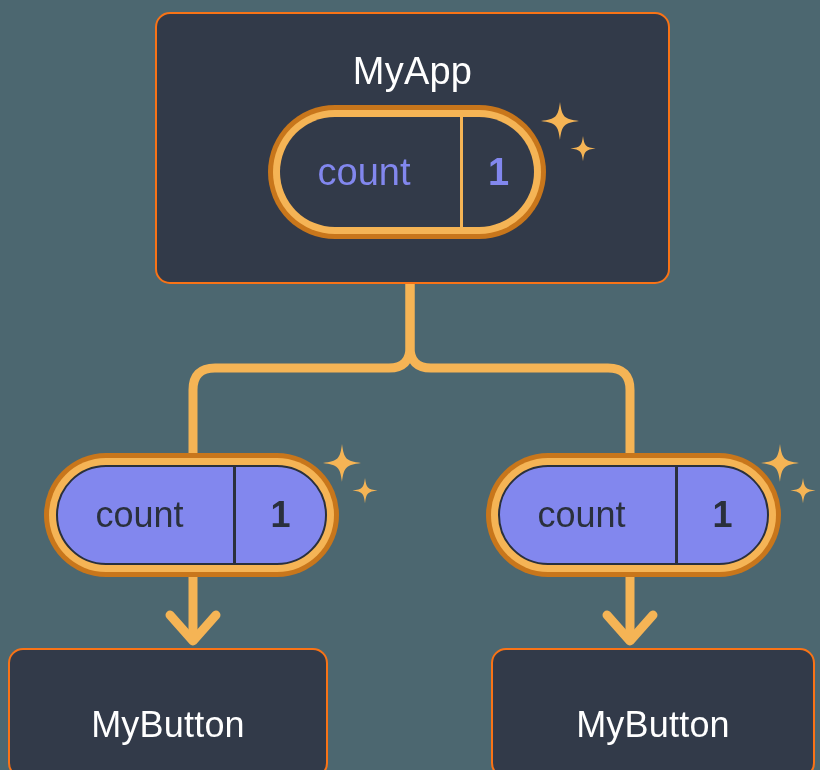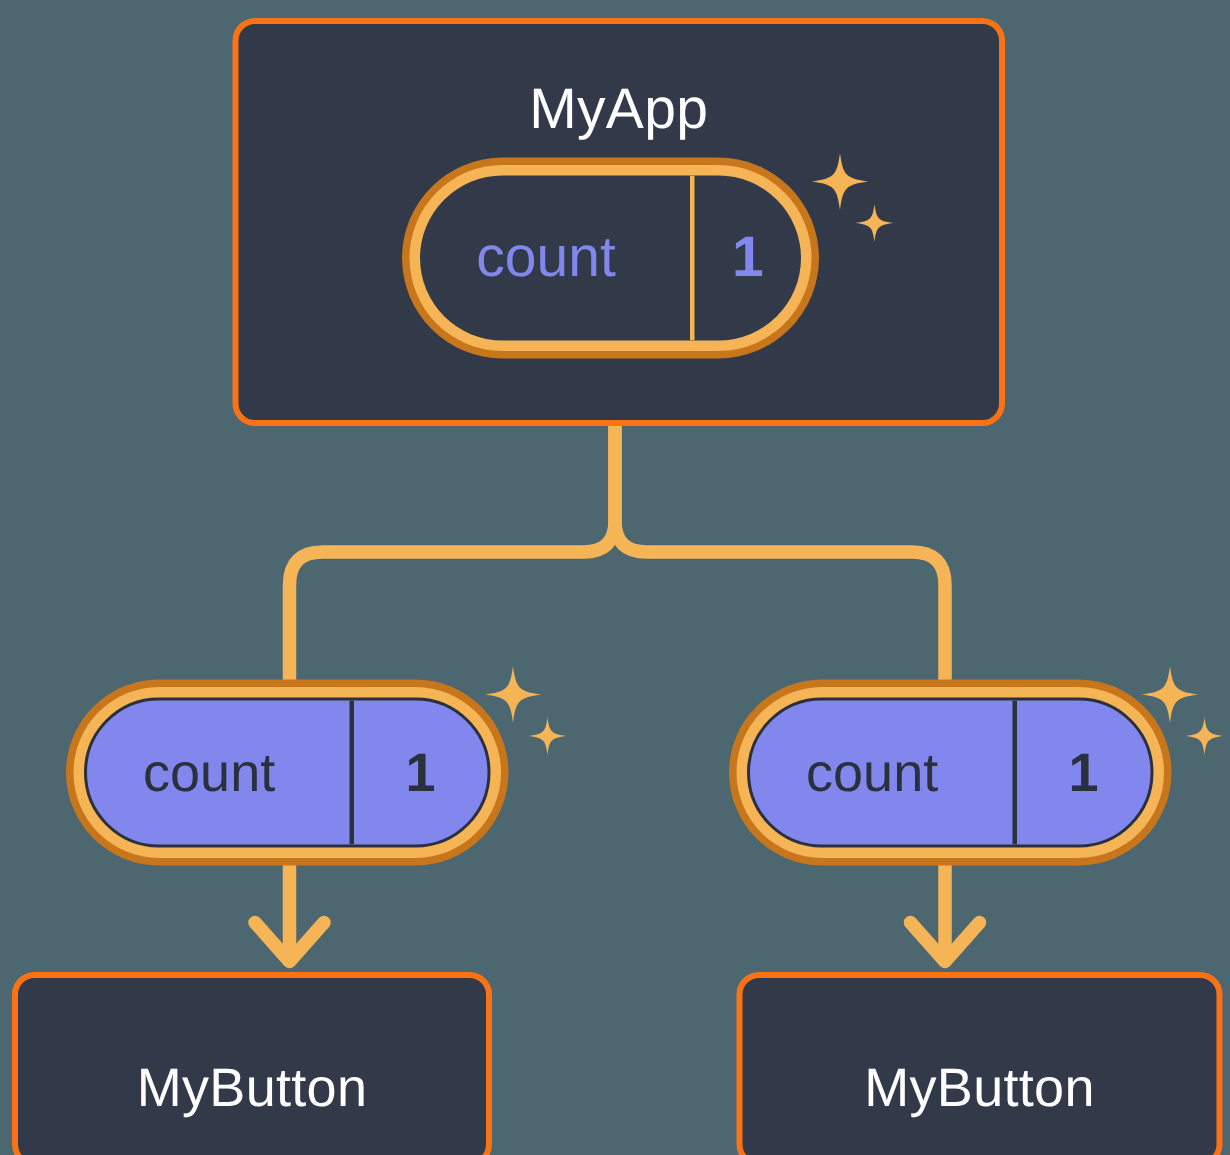--- a/index.html
+++ b/index.html
@@ -27,21 +27,21 @@
     width: 820px;
     height: 770px;
     z-index: 1;
     pointer-events: none;
   }
 
   
   .card {
     position: absolute;
     background: #323a49;
-    border: 4px solid #f97316;
+    border: 2px solid #f97316;
     border-radius: 15px;
     box-sizing: border-box;
     z-index: 2;
   }
   .card-title {
     color: #ffffff;
     font-size: 38px;
     font-weight: 400;
     letter-spacing: 0.2px;
     text-align: center;

